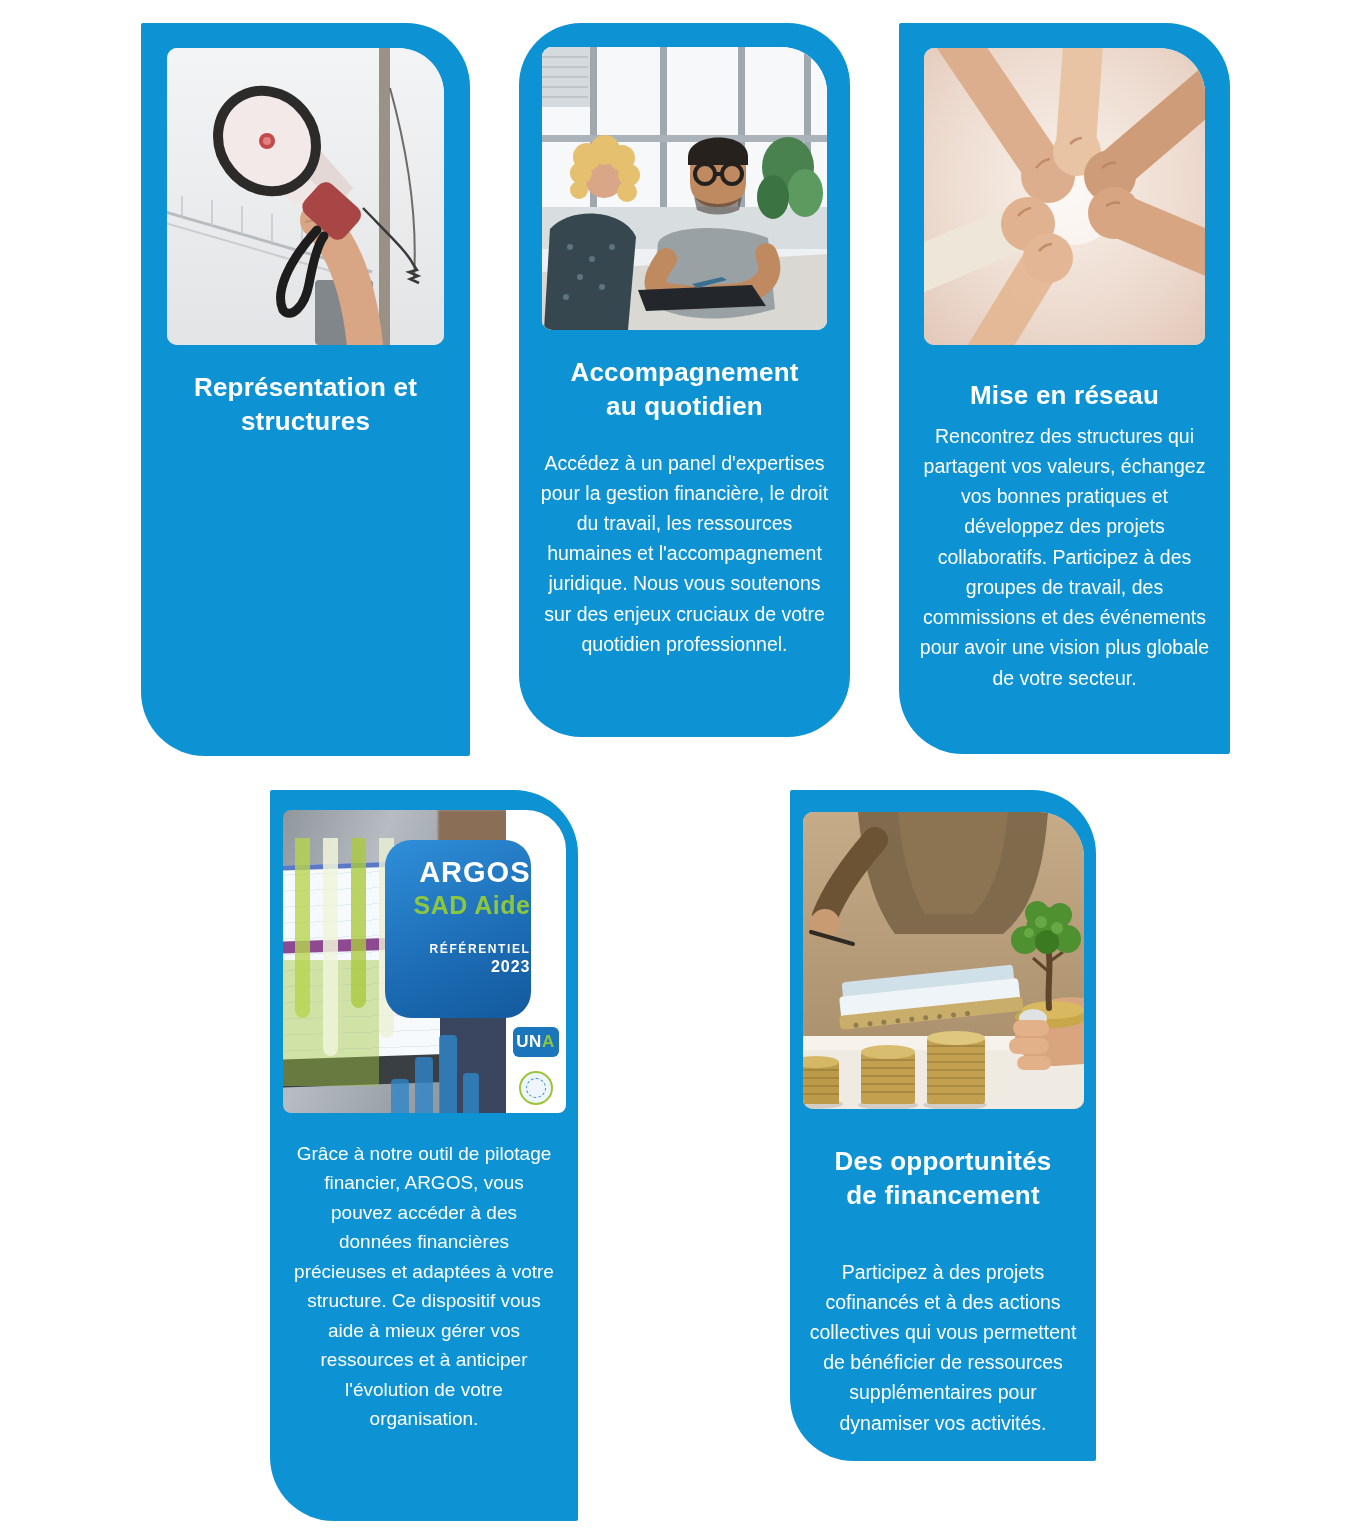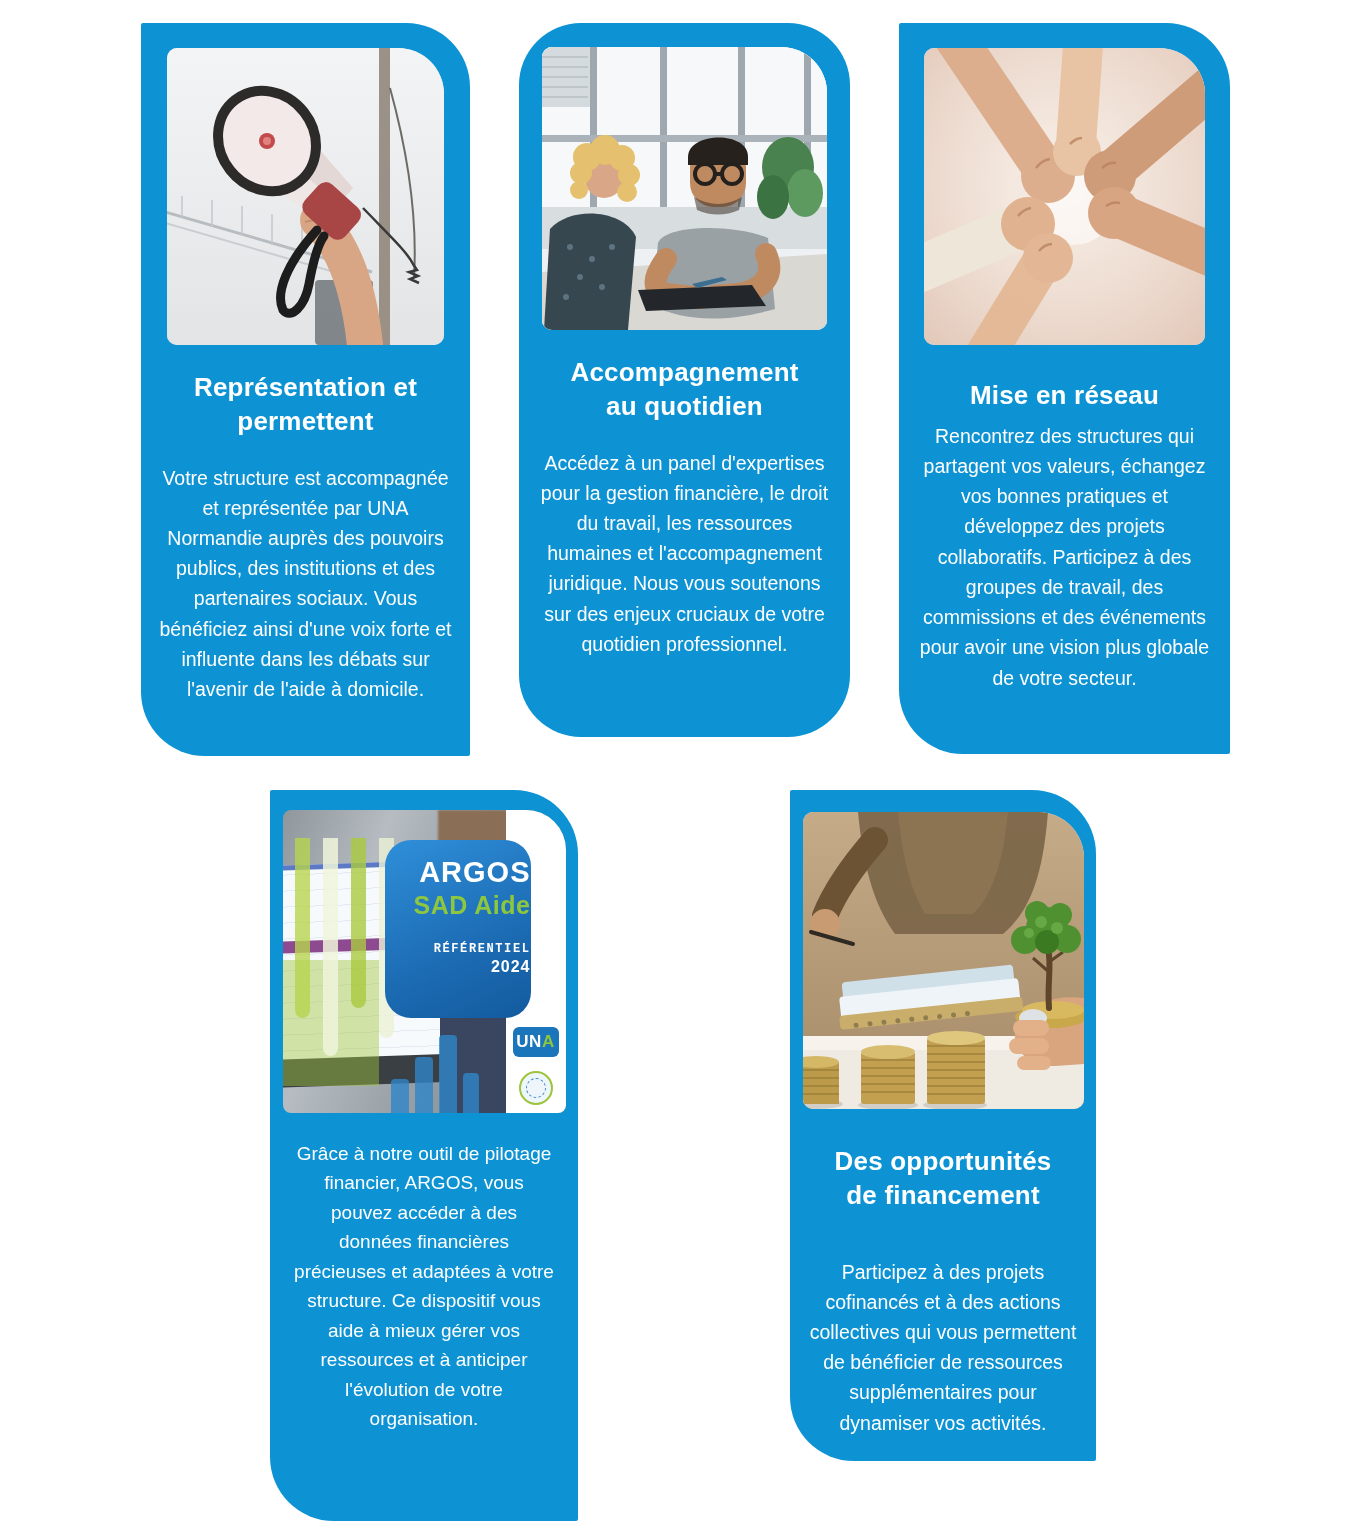--- a/index.html
+++ b/index.html
@@ -105,21 +105,21 @@
     background:#ffffff;
   }
   .argos .panel{
     position:absolute;left:102px;top:30px;width:146px;height:178px;
     background:linear-gradient(155deg,#2f8fd9 0%,#1c6cb4 60%,#135a9e 100%);
     border-radius:26px;
     text-align:right;color:#fff;
   }
   .argos .brand{font-size:29px;font-weight:700;letter-spacing:1px;margin:16px 0 0 14px;}
   .argos .product{font-size:25px;font-weight:700;color:#8dc63f;margin:2px 0 0 14px;letter-spacing:0.5px;}
-  .argos .doctype{font-size:12px;letter-spacing:1.6px;margin:22px 0 0 14px;font-weight:600;font-family:Liberation Mono, monospace;}
+  .argos .doctype{font-size:12px;letter-spacing:1.6px;margin:22px 0 0 14px;font-weight:600;}
   .argos .year{font-size:16px;margin:2px 0 0 14px;font-weight:600;letter-spacing:1px;}
   .argos .bbar{position:absolute;bottom:0;background:rgba(47,134,200,.8);border-radius:4px 4px 0 0;}
   .argos .bbar.b1{left:108px;width:18px;height:34px;}
   .argos .bbar.b2{left:132px;width:18px;height:56px;}
   .argos .bbar.b3{left:156px;width:18px;height:78px;}
   .argos .bbar.b4{left:180px;width:16px;height:40px;}
   .argos .una{
     position:absolute;right:7px;bottom:56px;width:46px;height:30px;
     background:#1b75bb;border-radius:6px;
     display:flex;align-items:center;justify-content:center;
@@ -175,22 +175,21 @@
         <path d="M118 62 L186 140 L158 172 L84 130 Z" fill="#efe7e5"></path>
         <path d="M118 62 L186 140 L172 156 L100 96 Z" fill="#e3d8d5"></path>
         <ellipse cx="100" cy="93" rx="47" ry="52" fill="#f2e9e8" stroke="#2c2b2a" stroke-width="10" transform="rotate(-38 100 93)"></ellipse>
         <circle cx="100" cy="93" r="8" fill="#c24a4a"></circle>
         <circle cx="100" cy="93" r="4" fill="#e2827f"></circle>
         <rect x="158" y="130" width="54" height="40" rx="10" fill="#a84545" transform="rotate(42 158 130)"></rect>
         <path d="M150 182 C120 215 108 245 116 262 C124 272 138 258 142 236 C146 214 151 196 157 188" fill="none" stroke="#1d1d1d" stroke-width="9" stroke-linecap="round"></path>
       </svg>
     </div>
     <h2 class="title">Représentation et
-permettent</h2>
-    <p class="body">Votre structure est accompagnée et représentée par UNA Normandie auprès des pouvoirs publics, des institutions et des partenaires sociaux. Vous bénéficiez ainsi d'une voix forte et influente dans les débats sur l'avenir de l'aide à domicile.</p>
+structures</h2>
   </section>
 
   <section class="card c2">
     <div class="photo">
       <svg viewBox="0 0 285 283" aria-hidden="true">
         <rect width="285" height="283" fill="#eef1f3"></rect>
         <rect x="0" y="0" width="285" height="160" fill="#f6f8f9"></rect>
         <g fill="#9fa8ae">
           <rect x="48" y="0" width="7" height="172"></rect>
             <rect x="118" y="0" width="7" height="172"></rect>
@@ -308,21 +307,21 @@
       <div class="gbar g2"></div>
       <div class="gbar g3"></div>
       <div class="gbar g4"></div>
       <div class="head"></div>
       <div class="shoulder"></div>
       <div class="strip"></div>
       <div class="panel">
         <div class="brand">ARGOS</div>
         <div class="product">SAD Aide</div>
         <div class="doctype">RÉFÉRENTIEL</div>
-        <div class="year">2024</div>
+        <div class="year">2023</div>
       </div>
       <div class="bbar b1"></div>
       <div class="bbar b2"></div>
       <div class="bbar b3"></div>
       <div class="bbar b4"></div>
       <div class="una">
         <span class="u">U</span>
           <span class="n">N</span>
           <span class="a">A</span>
       </div>

